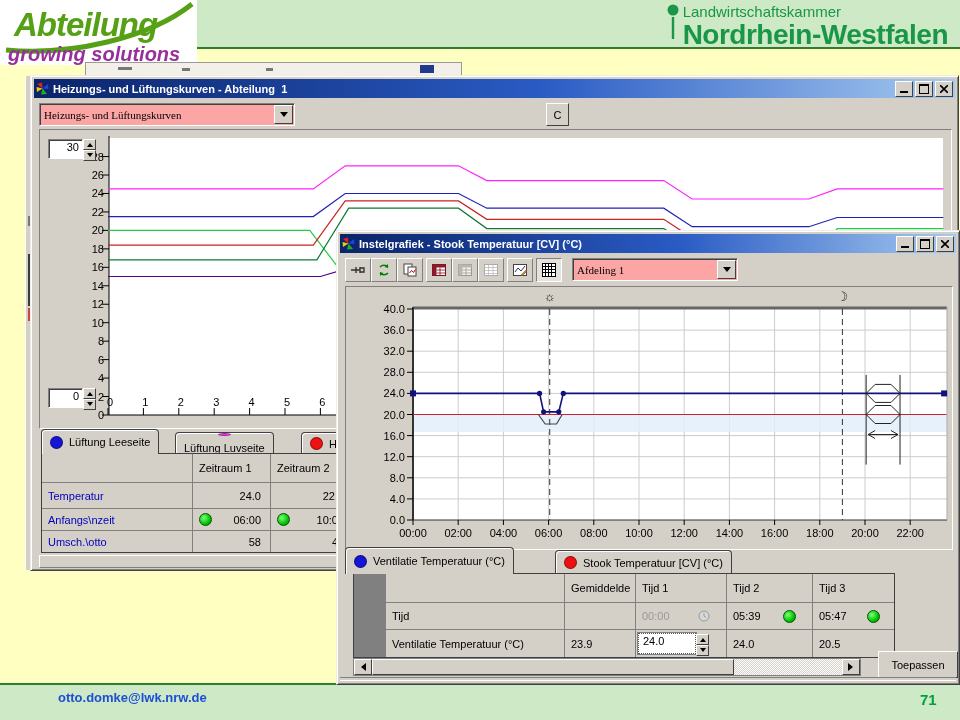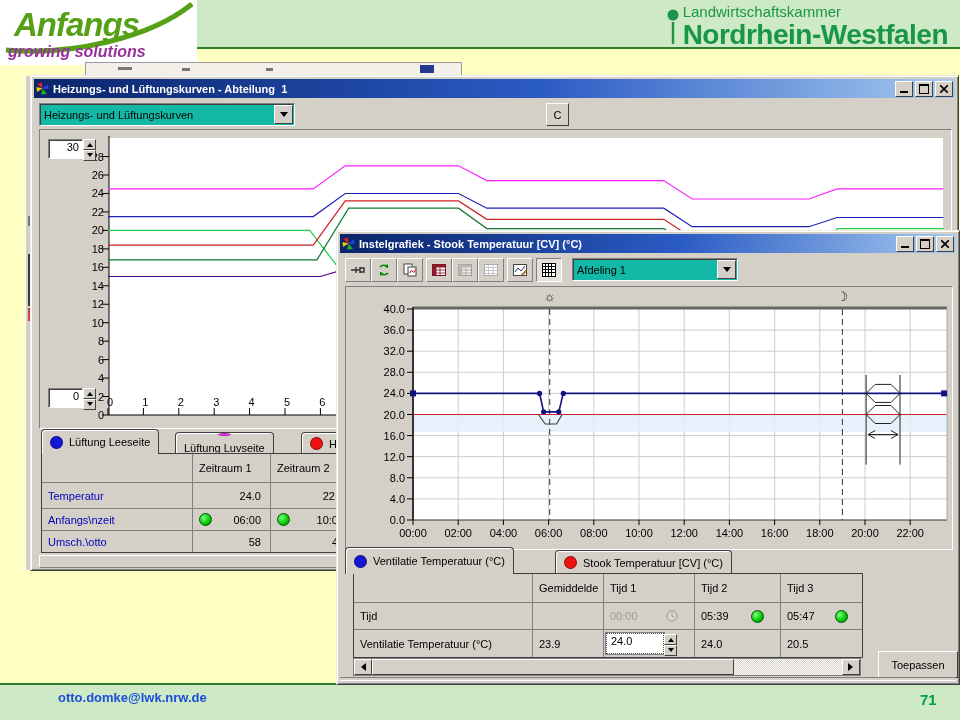--- a/index.html
+++ b/index.html
@@ -5,22 +5,22 @@
   html,body{margin:0;padding:0;}
   .slide{position:relative;width:960px;height:720px;overflow:hidden;background:#ffffc2;
          font-family:"Liberation Sans",sans-serif;font-size:11px;color:#000;}
   .abs{position:absolute;}
 
   
   .band-top{left:0;top:0;width:960px;height:47px;background:#cde9c5;border-bottom:2px solid #2f7d31;}
   .band-bottom{left:0;top:683px;width:960px;height:37px;background:#cde9c5;border-top:2px solid #2f7d31;}
   .logo-box{left:0;top:0;width:197px;height:65px;background:#ffffff;}
   .logo-main{left:14px;top:6px;font-size:33px;font-weight:bold;font-style:italic;color:#55a015;letter-spacing:-1px;}
-  .logo-sub{left:8px;top:43px;font-size:16px;font-weight:bold;font-style:italic;color:#97309a;}
-  .org{right:12px;top:4px;display:flex;gap:4px;align-items:center;}
+  .logo-sub{left:8px;top:43px;font-size:20px;font-weight:bold;font-style:italic;color:#97309a;}
+  .org{right:12px;top:4px;display:flex;gap:4px;align-items:flex-start;}
   .org-text{display:flex;flex-direction:column;line-height:1.05;}
   .org-l1{font-size:15px;color:#1a9648;}
   .org-l2{font-size:28px;color:#1a9648;font-weight:bold;letter-spacing:-0.5px;}
   .email{left:58px;top:690px;font-size:13px;font-weight:bold;color:#1d4ed8;}
   .pagenum{left:920px;top:691px;font-size:15px;font-weight:bold;color:#00a040;}
 
   
   .frag-strip{left:85px;top:62px;width:375px;height:13px;background:#f2f0e8;border:1px solid #9a9a9a;}
   .frag-mark{position:absolute;background:#777;}
   .frag-blue{position:absolute;background:#223a8c;}
@@ -29,21 +29,21 @@
   
   .win{background:#d4d0c8;border:1px solid;border-color:#eeeee6 #404040 #404040 #eeeee6;
        box-shadow:inset 1px 1px 0 #fff, inset -1px -1px 0 #808080;}
   .titlebar{position:absolute;left:3px;top:3px;height:19px;display:flex;align-items:center;gap:4px;padding:0 2px;
             background:linear-gradient(90deg,#0a246a 0%,#2a5bc4 55%,#a6caf0 100%);color:#fff;font-weight:bold;white-space:pre;}
   .tb-btns{margin-left:auto;display:flex;gap:2px;}
   .tb-btn{width:16px;height:14px;background:#d4d0c8;border:1px solid;border-color:#fff #404040 #404040 #fff;
           position:relative;display:flex;align-items:center;justify-content:center;}
   .glyph-min{width:8px;height:2px;background:#000;margin-top:7px;}
   .glyph-max{width:8px;height:7px;border:1px solid #000;border-top:2px solid #000;}
-  .sunken{background:#14b8a6;border:1px solid;border-color:#808080 #fff #fff #808080;box-shadow:inset 1px 1px 0 #404040;}
+  .sunken{background:#fca5a5;border:1px solid;border-color:#808080 #fff #fff #808080;box-shadow:inset 1px 1px 0 #404040;font-family:Liberation Serif, serif;}
   .combo{display:flex;align-items:center;padding-left:4px;white-space:pre;}
   .combo-arrow{position:absolute;right:1px;top:1px;bottom:1px;width:17px;background:#d4d0c8;
                border:1px solid;border-color:#fff #404040 #404040 #fff;display:flex;align-items:center;justify-content:center;}
   .tri-down{width:0;height:0;border:4px solid transparent;border-top:5px solid #000;margin-top:4px;}
   .tri-up-s{width:0;height:0;border:3px solid transparent;border-bottom:4px solid #000;margin-bottom:2px;}
   .tri-down-s{width:0;height:0;border:3px solid transparent;border-top:4px solid #000;margin-top:2px;}
   .tri-left{width:0;height:0;border:4px solid transparent;border-right:5px solid #000;margin-right:3px;}
   .tri-right{width:0;height:0;border:4px solid transparent;border-left:5px solid #000;margin-left:3px;}
   .btn{background:#d4d0c8;border:1px solid;border-color:#fff #404040 #404040 #fff;
        display:flex;align-items:center;justify-content:center;}
@@ -79,21 +79,21 @@
   svg{display:block;}
   .win2-status{border-top:1px solid #808080;border-bottom:1px solid #fff;}
 </style>
 </head>
 <body>
 
 <div class="slide">
 
   <div class="abs band-top"></div>
   <div class="abs logo-box">
-    <div class="abs logo-main">Anfangs</div>
+    <div class="abs logo-main">Abteilung</div>
     <svg class="abs" style="left:0;top:0;" width="197" height="65" viewBox="0 0 197 65">
       <path d="M6 50 C 70 56, 150 38, 192 4" stroke="#55a015" stroke-width="5" fill="none"></path>
     </svg>
     <div class="abs logo-sub">growing solutions</div>
   </div>
   <div class="abs org">
     <svg width="12" height="36" viewBox="0 0 12 36">
       <circle cx="6" cy="6" r="5.5" fill="#1a9648"></circle>
       <rect x="4.8" y="13" width="2.4" height="22" fill="#1a9648"></rect>
     </svg>
@@ -442,21 +442,21 @@
 
     <div class="tab" style="left:8px;top:316px;height:26px;z-index:3;">
       <span class="dot" style="background-color: rgb(21, 21, 214);"></span>
       <span>Ventilatie Temperatuur (°C)</span>
     </div>
     <div class="tab" style="left:218px;top:319px;height:23px;">
       <span class="dot" style="background-color: rgb(238, 17, 17);"></span>
       <span>Stook Temperatuur [CV] (°C)</span>
     </div>
 
-    <div class="abs grid-table" style="left:16px;top:342px;grid-template-columns:178px 70px 90px 85px 81px;grid-template-rows:28px 26px 27px;">
+    <div class="abs grid-table" style="left:16px;top:342px;grid-template-columns:178px 70px 90px 85px 81px;grid-template-rows:28px 26px 27px;padding-left:32px;">
       <div class="cell"></div>
       <div class="cell hdr">Gemiddelde</div>
       <div class="cell hdr">Tijd 1</div>
       <div class="cell hdr">Tijd 2</div>
       <div class="cell hdr">Tijd 3</div>
 
       <div class="cell">Tijd</div>
       <div class="cell"></div>
       <div class="cell" style="color:#999;">
         <span>00:00</span>

